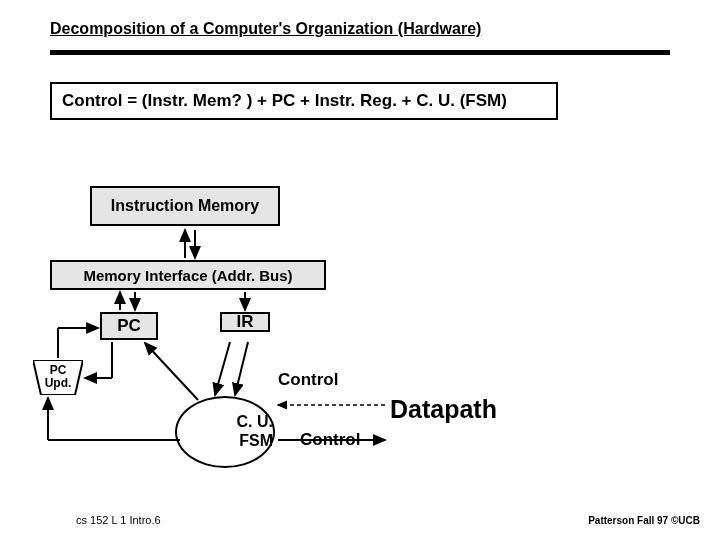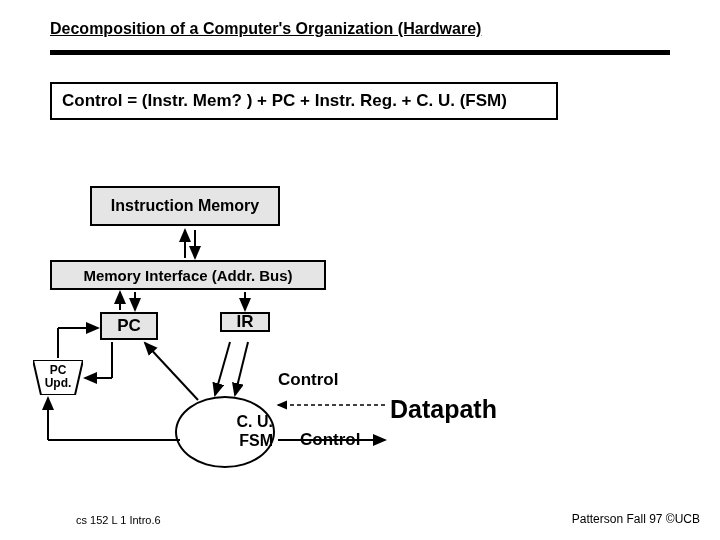--- a/index.html
+++ b/index.html
@@ -82,21 +82,21 @@
   }
   .lbl {
     position: absolute;
     font-size: 17px;
     font-weight: bold;
   }
   .status   { top: 370px; left: 278px; }
   .datapath { top: 395px; left: 390px; font-size: 25px; }
   .control  { top: 430px; left: 300px; }
   .footer-l { position: absolute; bottom: 14px; left: 28px; font-size: 11px; margin-left: 48px; }
-  .footer-r { position: absolute; bottom: 14px; right: 20px; font-size: 12px; }
+  .footer-r { position: absolute; bottom: 14px; right: 20px; font-size: 10px; font-weight: bold; }
   svg.arrows {
     position: absolute;
     top: 0; left: 0;
     width: 720px; height: 540px;
     pointer-events: none;
   }
 </style>
 </head>
 <body>
 

